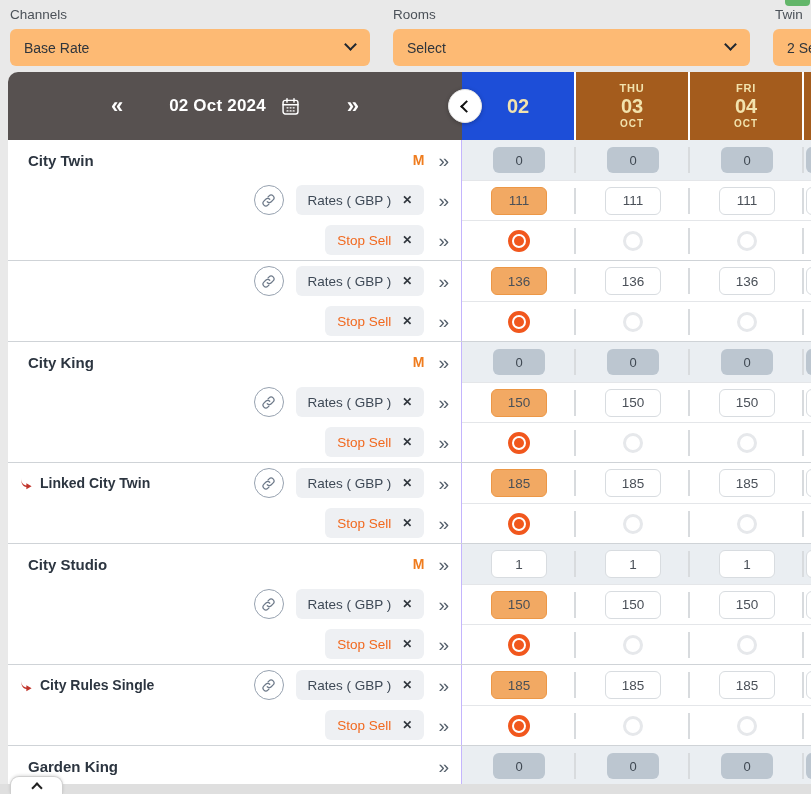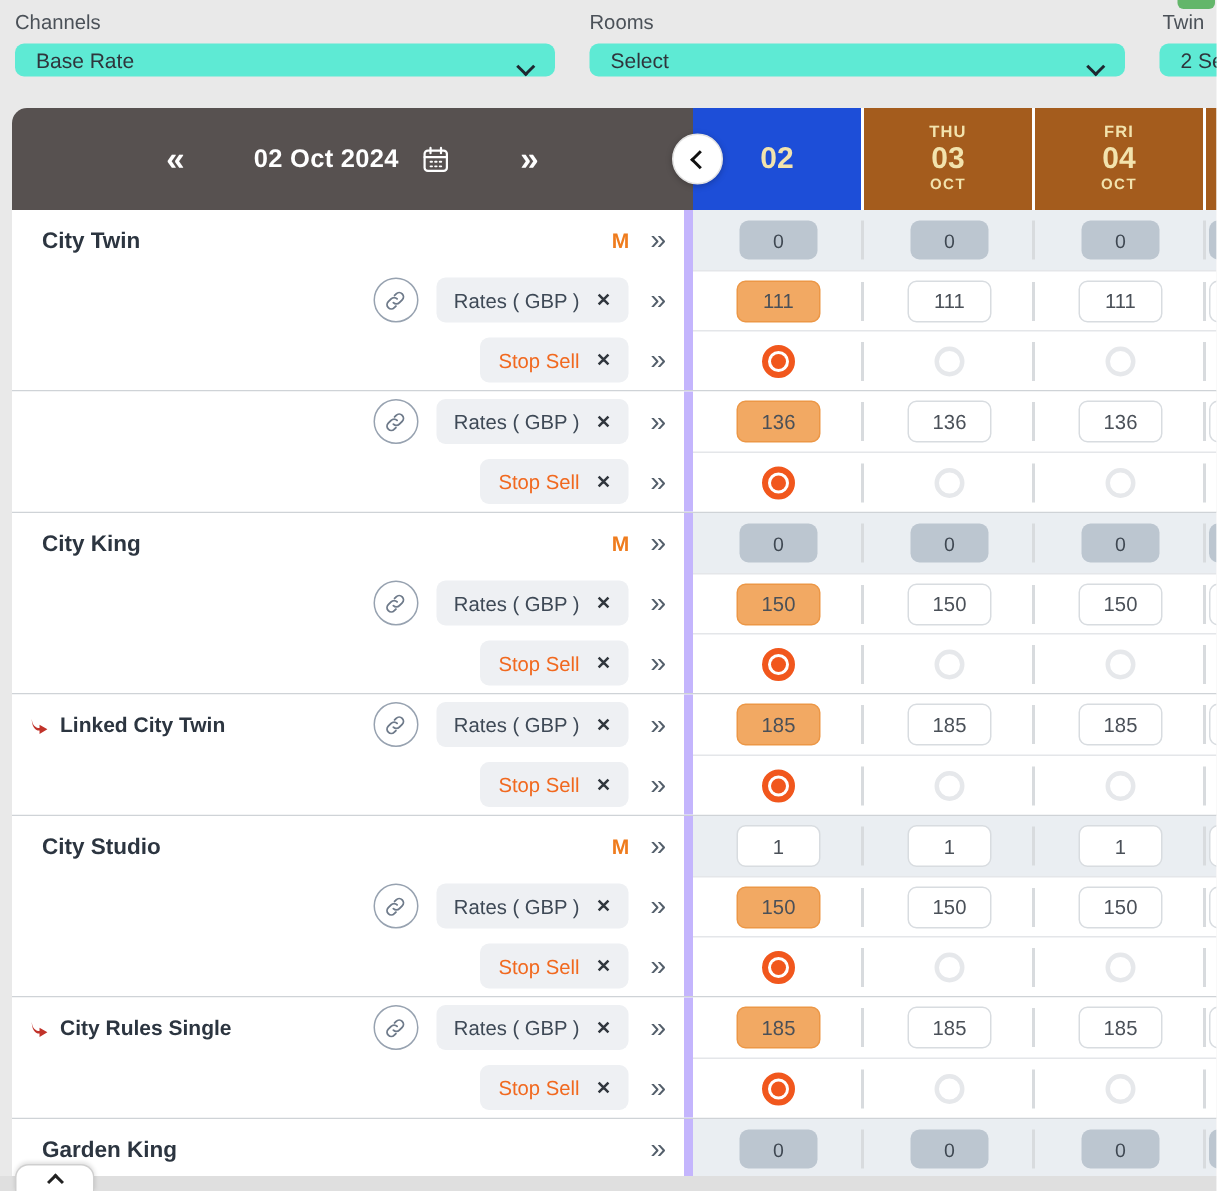--- a/index.html
+++ b/index.html
@@ -10,22 +10,22 @@
     position: relative;
     color: #2c3540;
   }
 
   
   .filter-label {
     position: absolute; top: 7px;
     font-size: 13.5px; color: #4b5158;
   }
   .select-box {
-    position: absolute; top: 29px; height: 22px;
-    background: #5eead4; border-radius: 6px;
+    position: absolute; top: 29px; height: 37px;
+    background: #fdba74; border-radius: 6px;
     display: flex; align-items: center;
     padding: 0 14px; font-size: 14px; color: #2f353c;
     cursor: pointer;
     text-align: center;
   }
   .select-box .caret {
     position: absolute; right: 15px; top: 11px;
     width: 9px; height: 9px;
     border-right: 2.4px solid #1f2730; border-bottom: 2.4px solid #1f2730;
     transform: rotate(45deg);
@@ -76,21 +76,21 @@
     transform: rotate(45deg);
   }
 
   
   #rows { position: relative; }
   .section { display: flex; }
   .section + .section { border-top: 1px solid #cfd3d7; }
 
   .labels {
     width: 454px; flex: 0 0 454px;
-    border-right: 6px solid #c4b5fd;
+    border-right: 1px solid #c4b5fd;
     display: flex; flex-direction: column; background: #fff;
   }
   .label-row { height: 40px; display: flex; align-items: center; padding-right: 10px; }
   .name-wrap { display: flex; align-items: center; gap: 7px; padding-left: 20px; flex: 1; min-width: 0; }
   .section.linked .name-wrap { padding-left: 11px; }
   .name-text { font-size: 15px; font-weight: bold; color: #2c3540; white-space: nowrap; }
   .section.linked .name-text { font-size: 14px; }
   .row-right { margin-left: auto; display: flex; align-items: center; gap: 12px; }
 
   .m-badge { color: #ef7c1e; font-weight: bold; font-size: 14px; }

